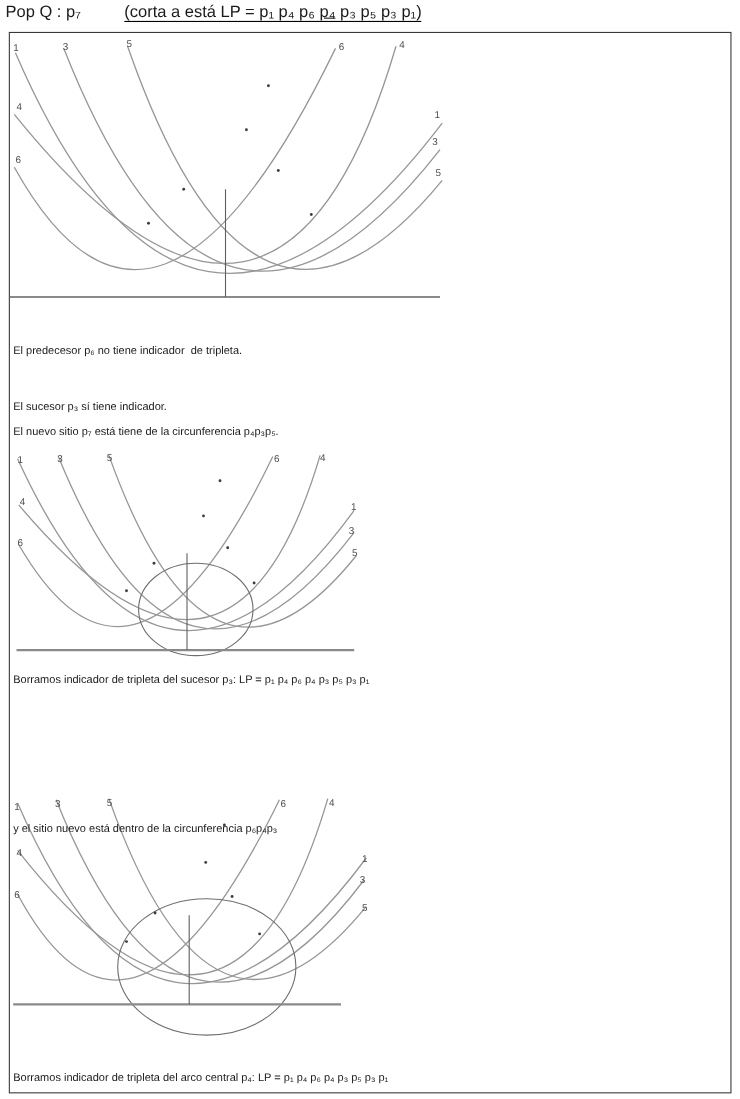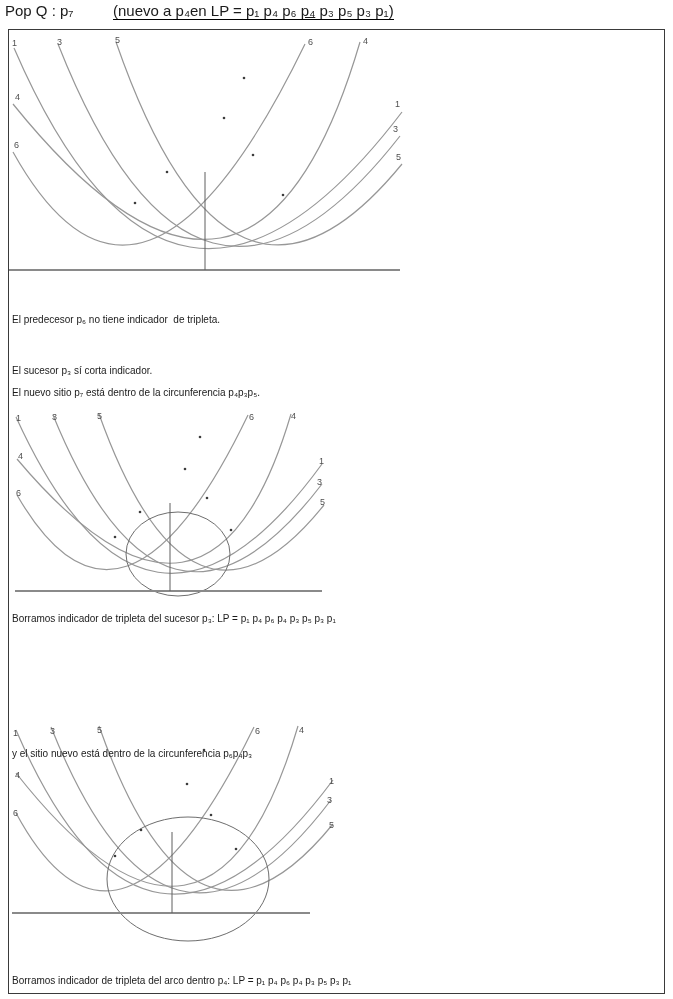--- a/index.html
+++ b/index.html
@@ -16,21 +16,21 @@
   .box{position:absolute;left:8px;top:29px;width:655px;height:963px;border:1px solid #3a3a3a;}
   .diag{position:absolute;}
   .para{position:absolute;left:12px;font-size:10px;white-space:pre;line-height:21px;}
 </style>
 </head>
 <body>
 
 <div class="page">
 
   <div class="title">
-    <span class="t-left">Pop Q : p₇</span><span class="t-paren"><span>(nuevo a p₄en LP = p₁ p₄ p₆ </span><span class="dbl">p₄</span><span> p₃ p₅ p₃ p₁)</span></span>
+    <span class="t-left">Pop Q : p₇</span><span class="t-paren"><span>(corta a está LP = p₁ p₄ p₆ </span><span class="dbl">p₄</span><span> p₃ p₅ p₃ p₁)</span></span>
   </div>
 
   <div class="box"></div>
 
   <svg class="diag" viewBox="8 30 440 265" width="440" height="265" style="left: 8px; top: 30px;">
       <path d="M14,48 Q172,414 402,112" fill="none" stroke="#979797" stroke-width="1.2"></path>
       <path d="M58,44 Q197,396 400,136" fill="none" stroke="#979797" stroke-width="1.2"></path>
       <path d="M116,42 Q231,373 402,164" fill="none" stroke="#979797" stroke-width="1.2"></path>
       <path d="M305,44 Q141,382 13,152" fill="none" stroke="#979797" stroke-width="1.2"></path>
       <path d="M360,42 Q254,403 13,104" fill="none" stroke="#979797" stroke-width="1.2"></path>
@@ -100,19 +100,19 @@
       <text x="255" y="734" font-size="9" fill="#4f4f4f" font-family="&quot;Liberation Sans&quot;,&quot;DejaVu Sans&quot;,sans-serif">6</text>
       <text x="299" y="733" font-size="9" fill="#4f4f4f" font-family="&quot;Liberation Sans&quot;,&quot;DejaVu Sans&quot;,sans-serif">4</text>
       <text x="15" y="778" font-size="9" fill="#4f4f4f" font-family="&quot;Liberation Sans&quot;,&quot;DejaVu Sans&quot;,sans-serif">4</text>
       <text x="13" y="816" font-size="9" fill="#4f4f4f" font-family="&quot;Liberation Sans&quot;,&quot;DejaVu Sans&quot;,sans-serif">6</text>
       <text x="329" y="784" font-size="9" fill="#4f4f4f" font-family="&quot;Liberation Sans&quot;,&quot;DejaVu Sans&quot;,sans-serif">1</text>
       <text x="327" y="803" font-size="9" fill="#4f4f4f" font-family="&quot;Liberation Sans&quot;,&quot;DejaVu Sans&quot;,sans-serif">3</text>
       <text x="329" y="828" font-size="9" fill="#4f4f4f" font-family="&quot;Liberation Sans&quot;,&quot;DejaVu Sans&quot;,sans-serif">5</text>
     </svg>
 
   <div class="para" style="top:309px">El predecesor p₆ no tiene indicador  de tripleta.</div>
-  <div class="para" style="top:360px">El sucesor p₃ sí corta indicador.</div>
-  <div class="para" style="top:382px">El nuevo sitio p₇ está dentro de la circunferencia p₄p₃p₅.</div>
+  <div class="para" style="top:360px">El sucesor p₃ sí tiene indicador.</div>
+  <div class="para" style="top:382px">El nuevo sitio p₇ está tiene de la circunferencia p₄p₃p₅.</div>
   <div class="para" style="top:608px">Borramos indicador de tripleta del sucesor p₃: LP = p₁ p₄ p₆ p₄ p₃ p₅ p₃ p₁</div>
   <div class="para" style="top:743px">y el sitio nuevo está dentro de la circunferencia p₆p₄p₃</div>
-  <div class="para" style="top:970px">Borramos indicador de tripleta del arco dentro p₄: LP = p₁ p₄ p₆ p₄ p₃ p₅ p₃ p₁</div>
+  <div class="para" style="top:970px">Borramos indicador de tripleta del arco central p₄: LP = p₁ p₄ p₆ p₄ p₃ p₅ p₃ p₁</div>
 
 </div>
 
 </body></html>

